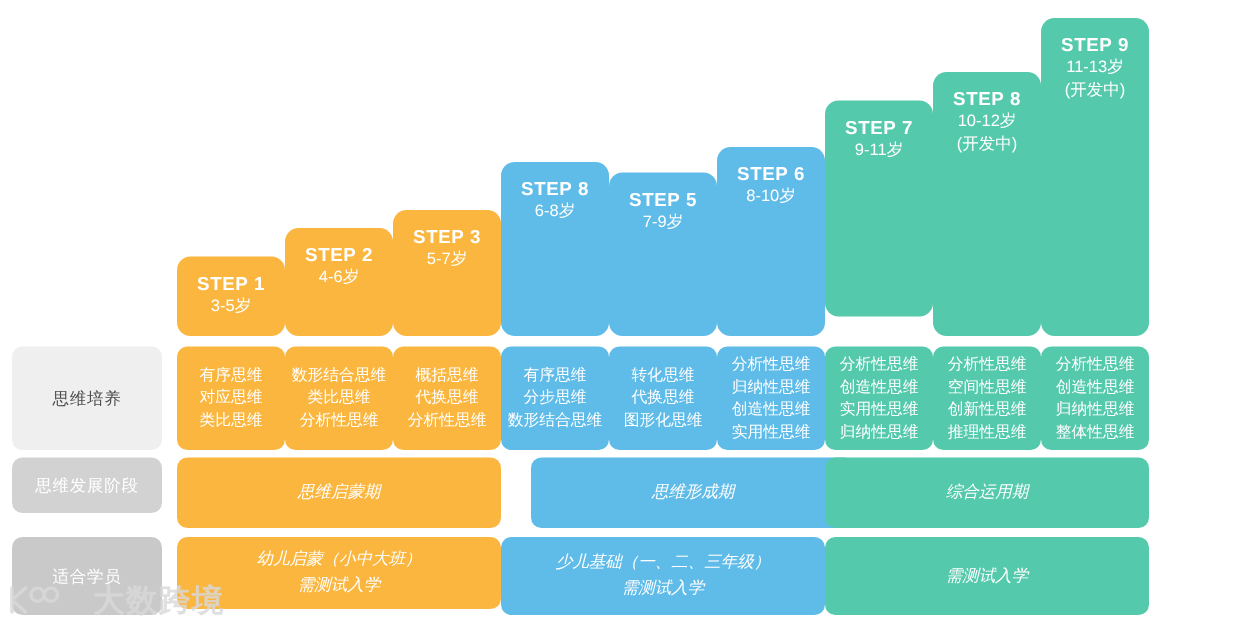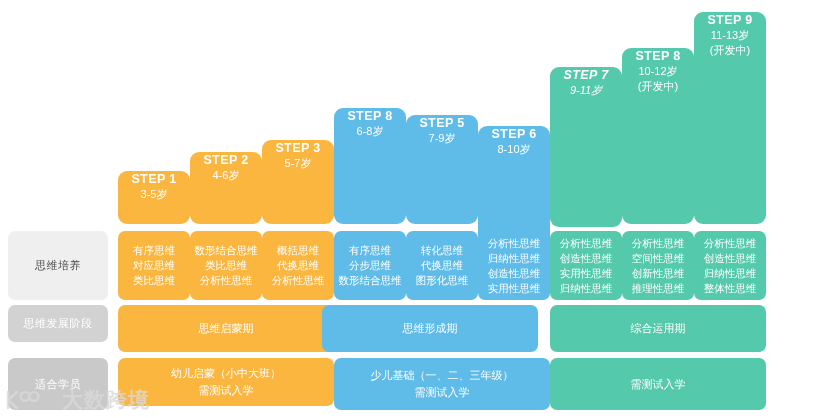--- a/index.html
+++ b/index.html
@@ -15,21 +15,21 @@
     background: #ffffff;
   }
 
   
   .step-bar {
     position: absolute;
     width: 72px;
     border-radius: 9px;
     color: #ffffff;
     text-align: center;
-    padding-top: 0;
+    padding-top: 10px;
   }
   .step-bar .step-title {
     font-size: 12.5px;
     font-weight: bold;
     letter-spacing: 0.4px;
     line-height: 16px;
     white-space: nowrap;
   }
   .step-bar .step-age {
     font-size: 11px;
@@ -81,20 +81,21 @@
     position: absolute;
     border-radius: 7px;
     color: #ffffff;
     display: flex;
     flex-direction: column;
     align-items: center;
     justify-content: center;
     text-align: center;
     font-size: 11px;
     line-height: 17px;
+    font-style: italic;
   }
   .band span { display: block; white-space: nowrap; }
 
   
   #watermark {
     position: absolute;
     left: 4px; bottom: 4px;
     display: flex;
     align-items: center;
     gap: 22px;
@@ -129,25 +130,25 @@
         <div class="step-age">5-7岁</div>
       </div>
       <div class="step-bar" style="left: 334px; top: 108px; height: 116px; background: rgb(95, 187, 232);">
         <div class="step-title">STEP 8</div>
         <div class="step-age">6-8岁</div>
       </div>
       <div class="step-bar" style="left: 406px; top: 115px; height: 109px; background: rgb(95, 187, 232);">
         <div class="step-title">STEP 5</div>
         <div class="step-age">7-9岁</div>
       </div>
-      <div class="step-bar" style="left: 478px; top: 98px; height: 126px; background: rgb(95, 187, 232); margin-top: 28px;">
+      <div class="step-bar" style="left: 478px; top: 98px; height: 126px; background: rgb(95, 187, 232);">
         <div class="step-title">STEP 6</div>
         <div class="step-age">8-10岁</div>
       </div>
-      <div class="step-bar" style="left: 550px; top: 67px; height: 160px; background: rgb(84, 201, 171); font-style: italic;">
+      <div class="step-bar" style="left: 550px; top: 67px; height: 144px; background: rgb(84, 201, 171);">
         <div class="step-title">STEP 7</div>
         <div class="step-age">9-11岁</div>
       </div>
       <div class="step-bar" style="left: 622px; top: 48px; height: 176px; background: rgb(84, 201, 171);">
         <div class="step-title">STEP 8</div>
         <div class="step-age">10-12岁</div>
         <div class="step-note">(开发中)</div>
       </div>
       <div class="step-bar" style="left: 694px; top: 12px; height: 212px; background: rgb(84, 201, 171);">
         <div class="step-title">STEP 9</div>
@@ -211,21 +212,21 @@
         <span>创造性思维</span>
         <span>归纳性思维</span>
         <span>整体性思维</span>
       </div>
     </div>
 
   <div id="stages-layer">
       <div class="band" style="left: 118px; width: 216px; top: 305px; height: 47px; background: rgb(251, 182, 63);">
         <span>思维启蒙期</span>
       </div>
-      <div class="band" style="left: 322px; width: 216px; top: 305px; height: 47px; background: rgb(95, 187, 232);">
+      <div class="band" style="left: 354px; width: 216px; top: 305px; height: 47px; background: rgb(95, 187, 232);">
         <span>思维形成期</span>
       </div>
       <div class="band" style="left: 550px; width: 216px; top: 305px; height: 47px; background: rgb(84, 201, 171);">
         <span>综合运用期</span>
       </div>
     </div>
 
   <div id="students-layer">
       <div class="band" style="left: 118px; width: 216px; top: 358px; height: 48px; background: rgb(251, 182, 63);">
         <span>幼儿启蒙（小中大班）</span>

